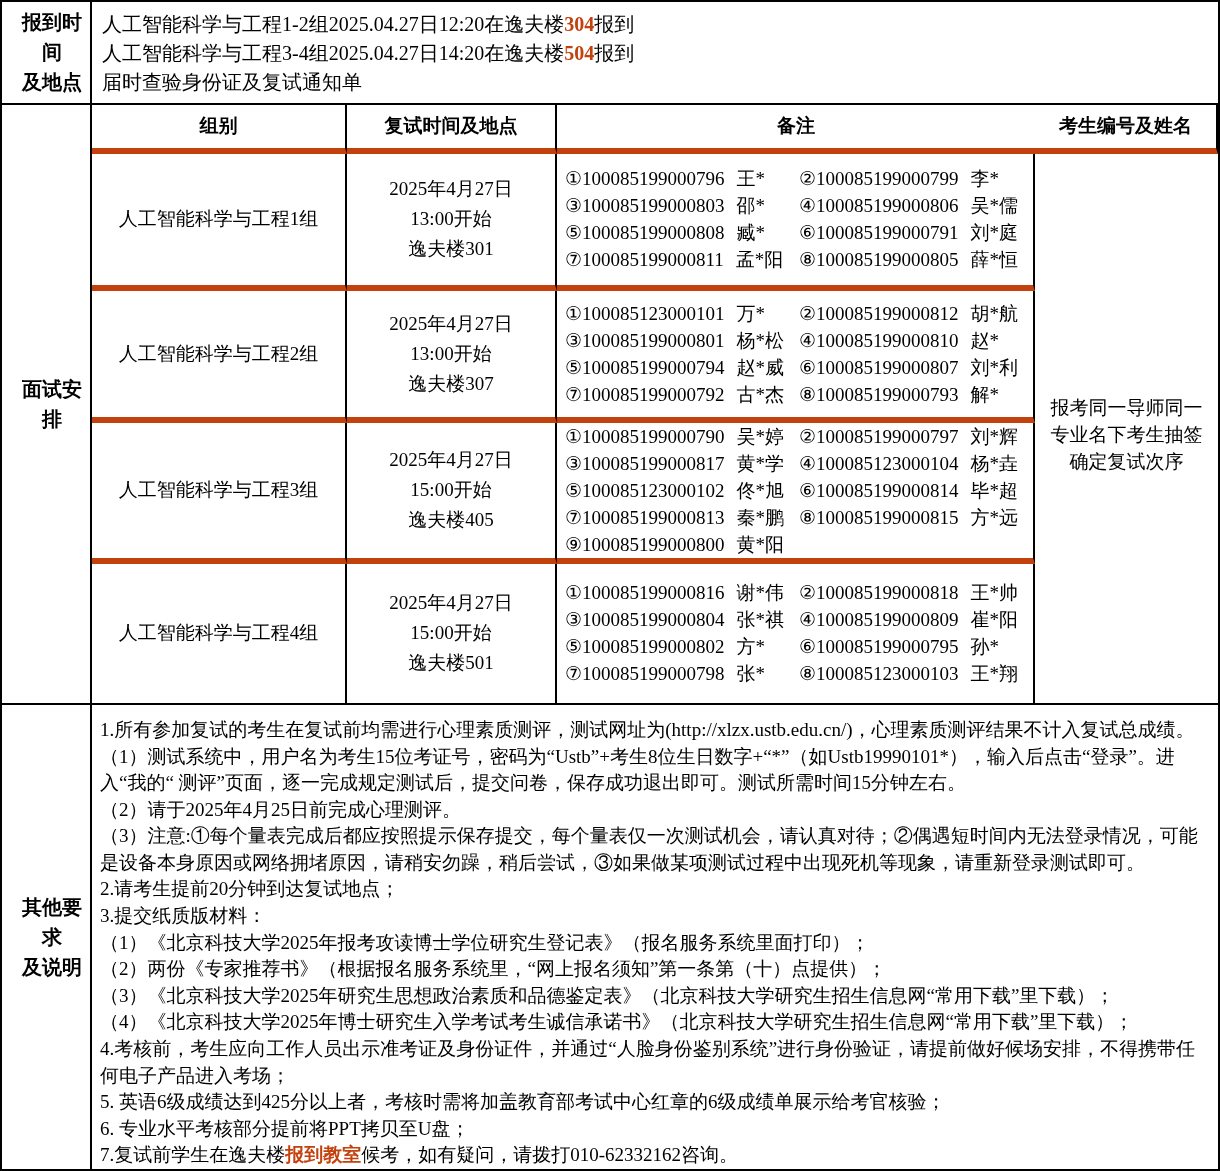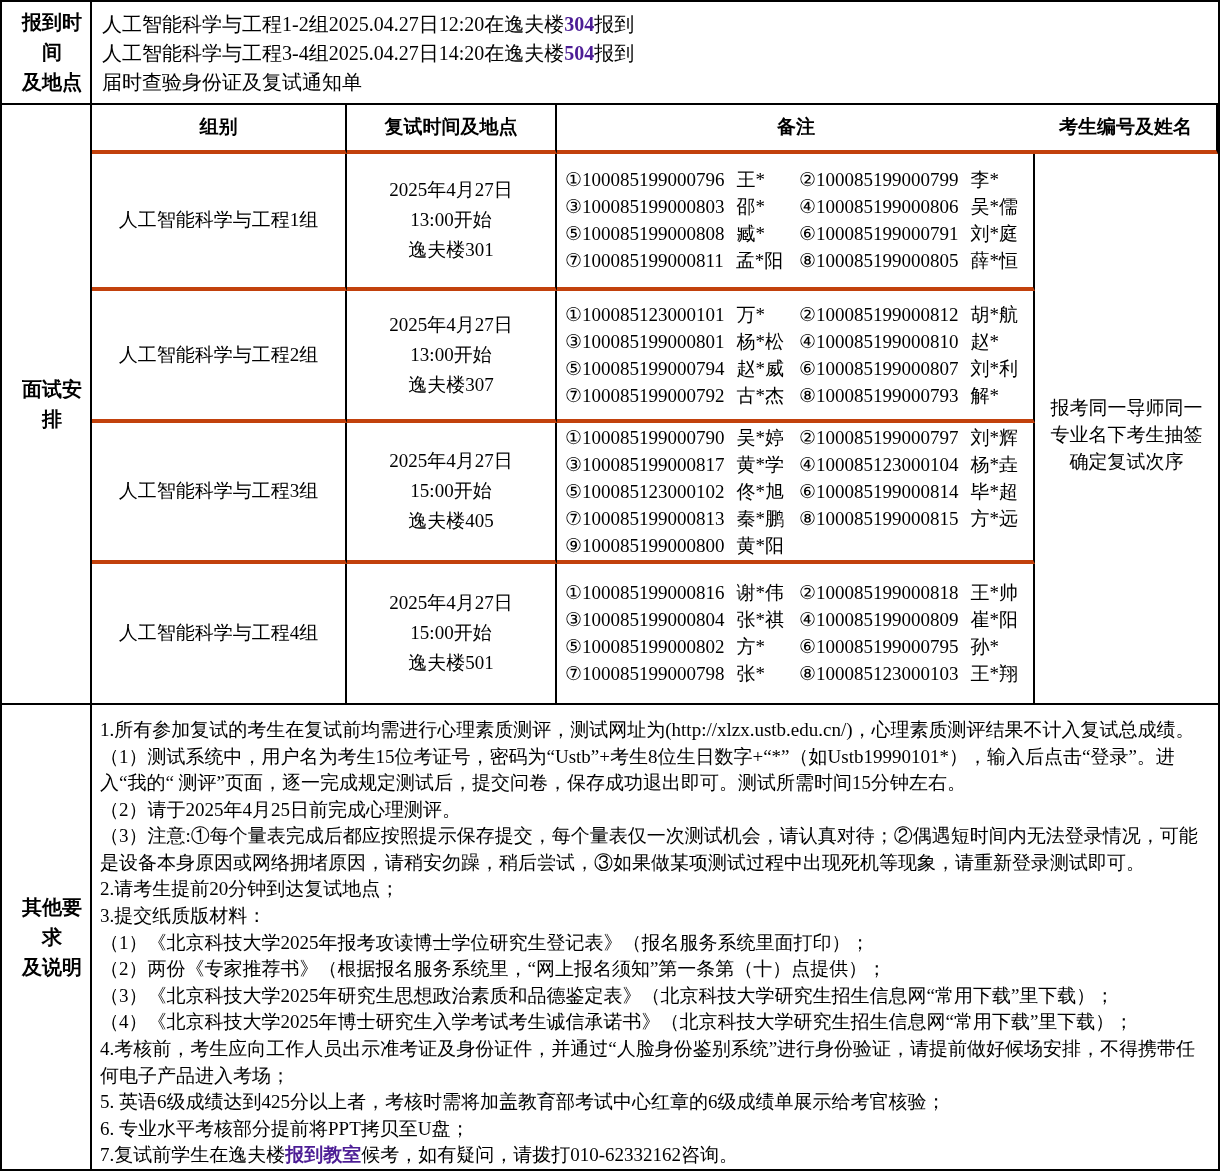--- a/index.html
+++ b/index.html
@@ -18,29 +18,29 @@
   .sec-interview { height:600px; border-bottom:2px solid #000; }
   .sec-other     { flex:1; }
   .side-label {
     flex:0 0 90px; width:90px;
     border-right:2px solid #000;
     display:flex; flex-direction:column; justify-content:center; align-items:center;
     font-weight:bold; font-size:20px; line-height:30px; text-align:center;padding-left:12px;
   }
   .checkin-content { flex:1; padding:8px 10px 0 10px; font-size:20px; line-height:29px; }
   .ck-line { white-space:nowrap; }
-  .red { color:#4c1d95; font-weight:bold; }
+  .red { color:#c2410c; font-weight:bold; }
 
   .itable {
     flex:1; display:grid;
     grid-template-columns:255px 210px 478px 1fr;
     grid-template-rows:49px 137px 132px 141px 1fr;
   }
   .cell {
-    border-right:2px solid #000; border-bottom:4px solid #c2410c;
+    border-right:2px solid #000; border-bottom:6px solid #c2410c;
     display:flex; align-items:center; justify-content:center;
     font-size:19px;
   }
   .c-last { border-right:none; }
   .r-last { border-bottom:none; }
   .hcell { font-weight:bold; }
   .name-cell { text-align:center; }
   .time-cell { flex-direction:column; line-height:30px; }
   .cand-cell { justify-content:flex-start; padding-left:8px; }
   .cand-grid { display:grid; grid-template-columns:234px 1fr; line-height:27px; }

